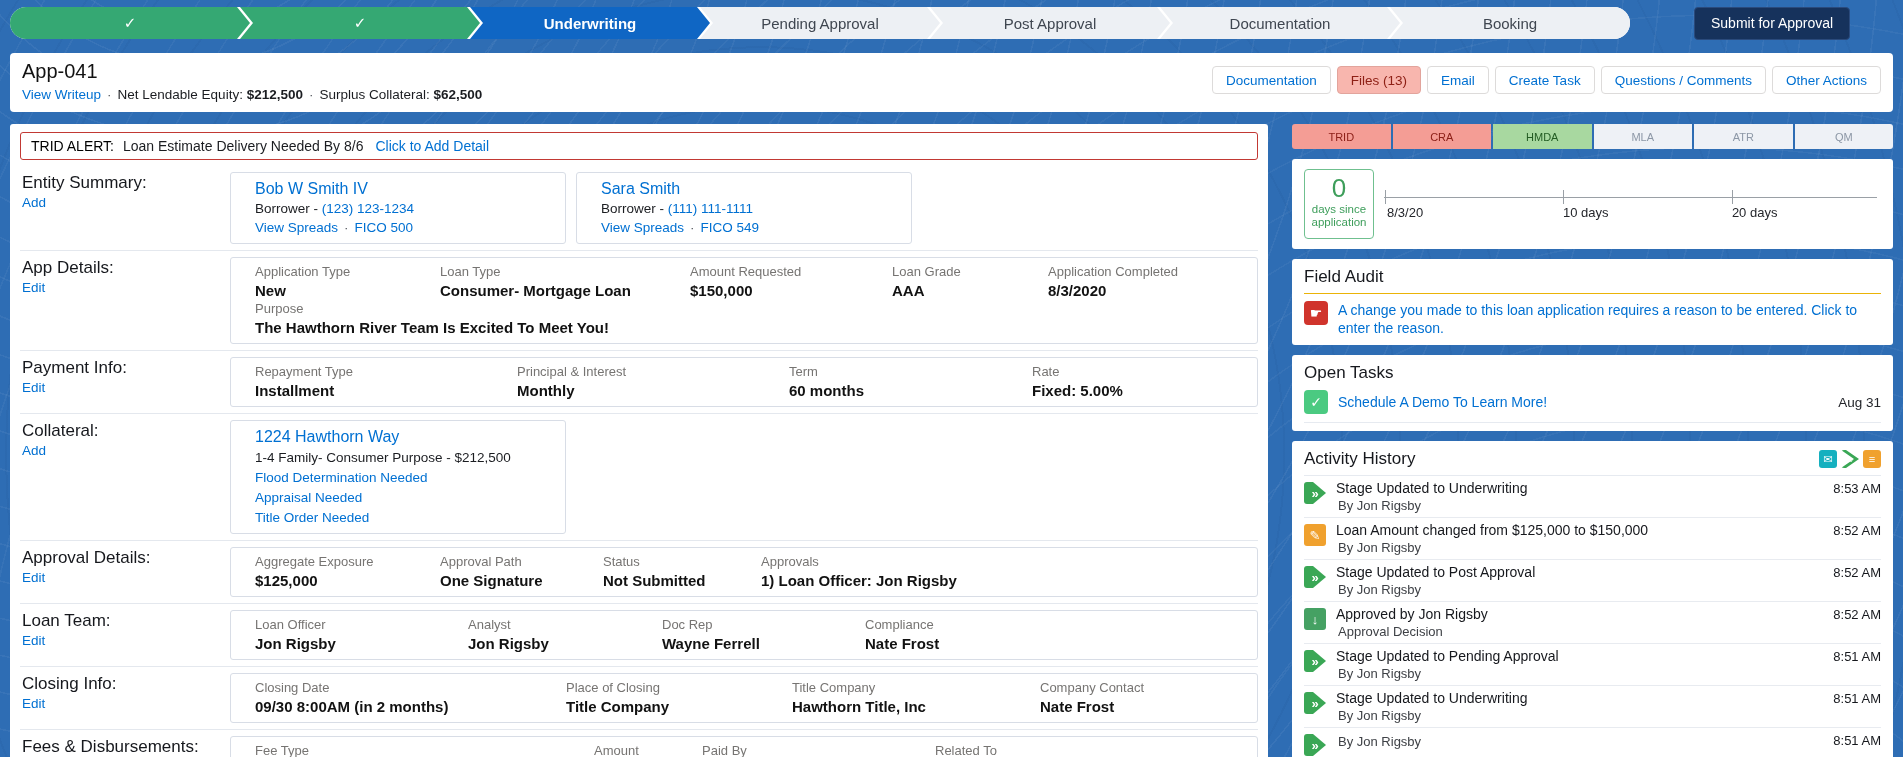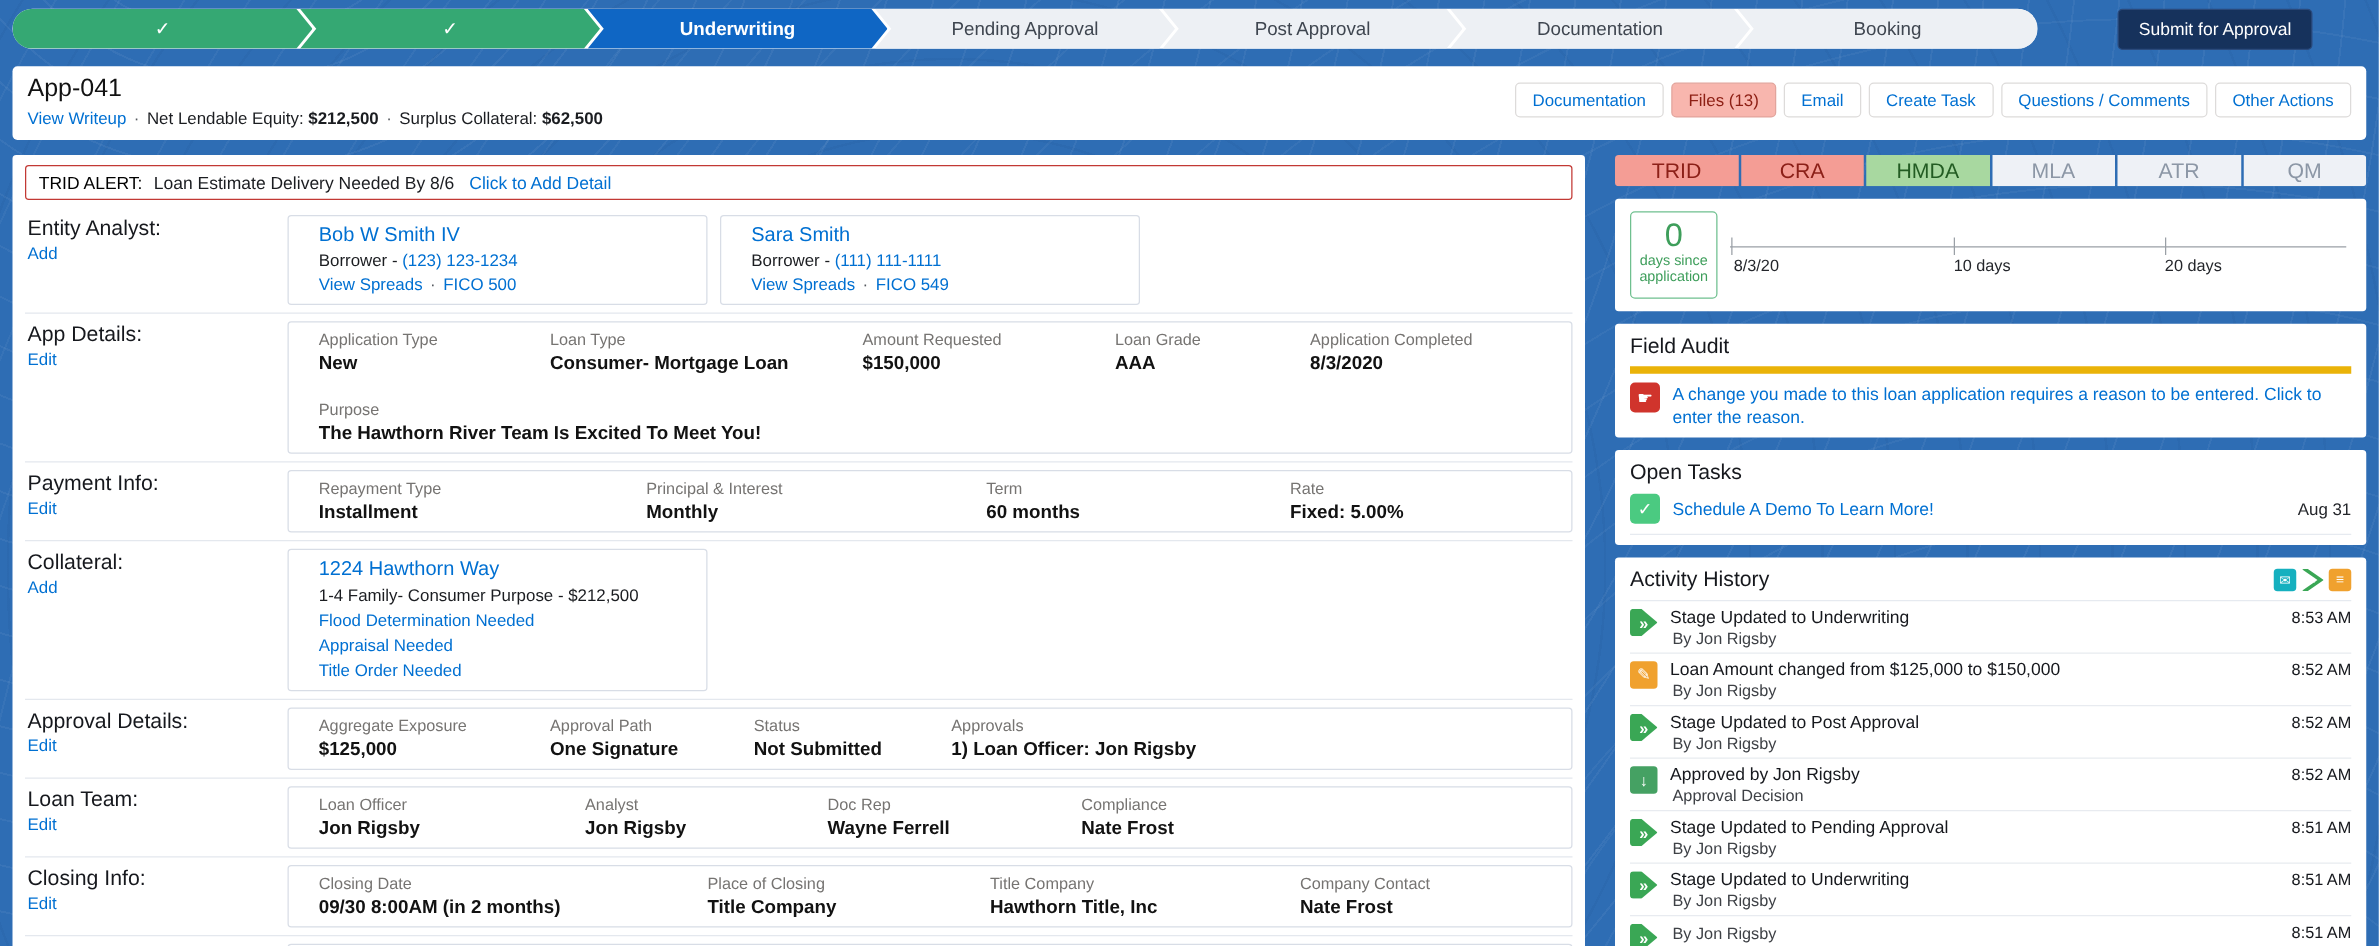--- a/index.html
+++ b/index.html
@@ -46,43 +46,43 @@
 .section:last-child{border-bottom:none}
 .sec-label{width:210px;flex:none;padding:1px 6px 0 2px}
 .sec-title{font-size:17px;color:#16181d;line-height:20px}
 .sec-action{display:inline-block;font-size:13.5px;margin-top:2px}
 .sec-content{flex:1;display:flex;gap:10px}
 .box{border:1px solid #d8dde6;border-radius:3px;padding:6px 24px;background:#fff}
 .box.full{flex:1}
 .fields{display:grid}
 .fl{font-size:13px;color:#767472;line-height:16px}
 .fv{font-size:15px;font-weight:bold;color:#121212;line-height:19px;margin-top:1px}
-.purpose{margin-top:20px}
+.purpose{margin-top:1px}
 
 .ecard{width:336px;flex:none}
 .ename{font-size:16px;line-height:20px}
 .eline{font-size:13.5px;line-height:18px;color:#1b1d21;margin-top:1px}
 
 .ccard{width:336px;flex:none}
 .caddr{font-size:16px;line-height:20px}
 .cdesc{font-size:13.5px;line-height:18px;color:#1b1d21;margin-top:2px}
 .clink{display:block;font-size:13.5px;line-height:18px;margin-top:2px}
 
 .fees-grid{display:grid;row-gap:1px}
 
 .right-col{flex:1;display:flex;flex-direction:column;gap:10px}
 .tabs{display:flex;gap:2px;height:25px;border-radius:3px;overflow:hidden}
-.tab{flex:1;display:flex;align-items:center;justify-content:center;font-size:17px;cursor:pointer}
+.tab{flex:1;display:flex;align-items:center;justify-content:center;font-size:11px;cursor:pointer}
 .tab.red{background:#f49d95;color:#8c2018}
 .tab.green{background:#a8d8a0;color:#235c23}
 .tab.off{background:#eef1f6;color:#8c97a6}
 .card{background:#fff;border-radius:3px;padding:8px 12px}
 .card-head{font-size:17px;color:#16181d;line-height:20px}
 .card-head-row{display:flex;align-items:center;justify-content:space-between;padding-bottom:6px;border-bottom:1px solid #e6eaf0}
-.hd-underline{padding-bottom:6px;border-bottom:6px solid #eab308;margin-bottom:7px}
+.hd-underline{padding-bottom:6px;border-bottom:1px solid #eab308;margin-bottom:7px}
 
 .tl-card{display:flex;align-items:center;gap:10px;height:90px}
 .days-box{width:70px;height:70px;flex:none;border:1px solid #6fc08f;border-radius:4px;text-align:center;padding-top:3px}
 .days-n{font-size:26px;line-height:30px;color:#3e9e5b}
 .days-c{font-size:11.5px;line-height:13px;color:#3e9e5b;padding:0 2px}
 .tl-line{position:relative;flex:1;height:70px}
 .tl-hr{position:absolute;left:0;right:4px;top:28px;border-top:1px solid #9aa0a6}
 .tick{position:absolute;top:21px;width:1px;height:14px;background:#9aa0a6}
 .tlabel{position:absolute;top:36px;font-size:13px;color:#24262b;white-space:nowrap}
 
@@ -164,21 +164,21 @@
   <div class="left-panel">
 
     <div class="alert">
       <span class="alert-tag">TRID ALERT:</span>
       <span class="alert-msg">Loan Estimate Delivery Needed By 8/6</span>
       <span class="link">Click to Add Detail</span>
     </div>
 
     <div class="section">
       <div class="sec-label">
-        <div class="sec-title">Entity Analyst:</div>
+        <div class="sec-title">Entity Summary:</div>
         <span class="link sec-action">Add</span>
       </div>
       <div class="sec-content">
         <div class="box ecard">
           <div class="ename"><span class="link">Bob W Smith IV</span></div>
           <div class="eline"><span>Borrower -</span> <span class="link">(123) 123-1234</span></div>
           <div class="eline"><span class="link">View Spreads</span><span class="dot">·</span><span class="link">FICO 500</span></div>
         </div>
         <div class="box ecard">
           <div class="ename"><span class="link">Sara Smith</span></div>

